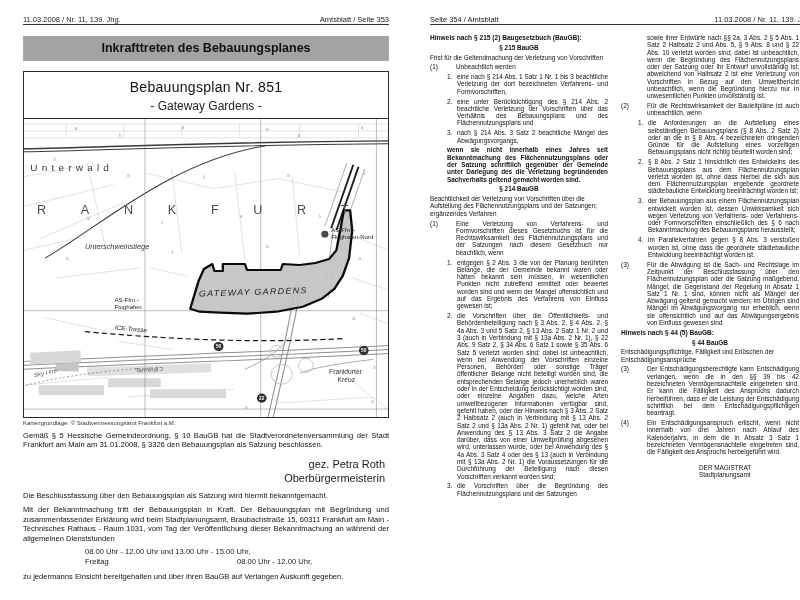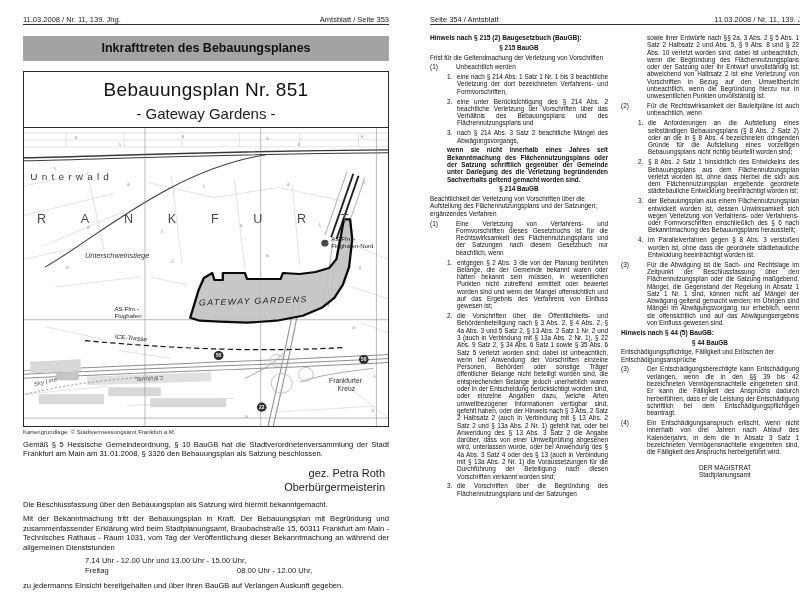--- a/index.html
+++ b/index.html
@@ -21,22 +21,22 @@
   #page-right .pg-header{margin:15px 10px 0 8px;}
 
   
   .left-inner{margin:0 11px 0 23px;}
   .banner{
     margin-top:11px;background:#a3a3a3;border:1px solid #a8a8a8;
     text-align:center;font-weight:bold;font-size:12.5px;line-height:23px;height:23px;color:#111;
   }
   .map-frame{margin-top:10px;border:1.5px solid #2a2a2a;background:#fff;}
   .map-title-box{text-align:center;padding:7px 0 5px;border-bottom:1.2px solid #2a2a2a;}
-  .map-title{font-size:19px;color:#111;letter-spacing:.3px;}
-  .map-subtitle{font-size:15px;color:#222;margin-top:4px;}
+  .map-title{font-size:14px;color:#111;letter-spacing:.3px;}
+  .map-subtitle{font-size:12px;color:#222;margin-top:4px;}
   .map-svg{display:block;width:100%;height:298px;background:#fff;}
   .map-caption{font-size:6px;color:#333;margin-top:2px;}
 
   .body-par{font-size:7.6px;line-height:1.25;text-align:justify;margin-top:5px;color:#111;}
   .sig-block{width:fit-content;margin:7px 4px 0 auto;font-size:11px;line-height:1.3;text-align:right;}
   .hours-row{display:flex;font-size:7.6px;line-height:1.3;margin-left:62px;}
   .hours-days{width:152px;flex:0 0 152px;}
   .hours-wrap{margin-top:4px;}
 
   
@@ -225,21 +225,21 @@
     <div class="sig-block">
       <div>gez. Petra Roth</div>
       <div>Oberbürgermeisterin</div>
     </div>
 
     <div class="body-par">Die Beschlussfassung über den Bebauungsplan als Satzung wird hiermit bekanntgemacht.</div>
     <div class="body-par">Mit der Bekanntmachung tritt der Bebauungsplan in Kraft. Der Bebauungsplan mit Begründung und zusammenfassender Erklärung wird beim Stadtplanungsamt, Braubachstraße 15, 60311 Frankfurt am Main - Technisches Rathaus - Raum 1031, vom Tag der Veröffentlichung dieser Bekanntmachung an während der allgemeinen Dienststunden</div>
 
     <div class="hours-wrap">
       <div class="hours-row">
-        <span>7.14 Uhr - 12.00 Uhr und 13.00 Uhr - 15.00 Uhr,</span>
+        <span>08.00 Uhr - 12.00 Uhr und 13.00 Uhr - 15.00 Uhr,</span>
       </div>
       <div class="hours-row">
         <span class="hours-days">Freitag</span>
         <span>08.00 Uhr - 12.00 Uhr,</span>
       </div>
     </div>
 
     <div class="body-par">zu jedermanns Einsicht bereitgehalten und über ihren BauGB auf Verlangen Auskunft gegeben.</div>
   </div>
 </div>

